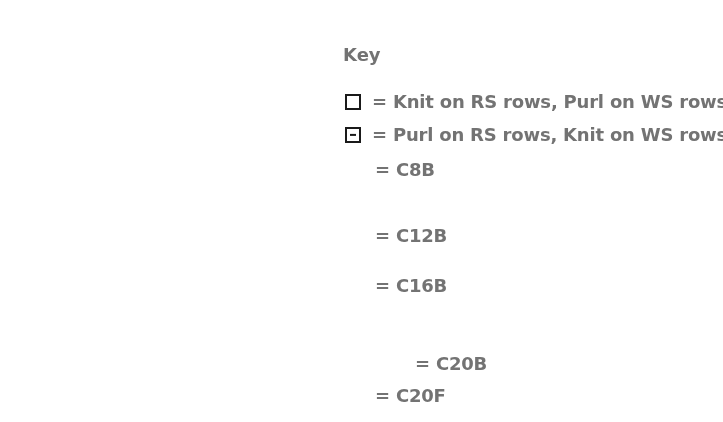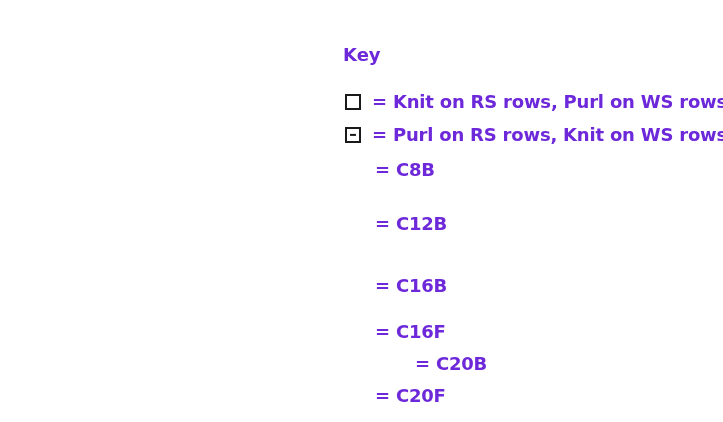--- a/index.html
+++ b/index.html
@@ -1,21 +1,21 @@
 <!DOCTYPE html>
 <html><head>
 <meta charset="utf-8">
 <style>
   html,body{margin:0;padding:0;background:#ffffff;}
   .canvas{
     position:relative;
     width:723px;height:422px;
     background:#ffffff;
     font-family:"DejaVu Sans","Liberation Sans",sans-serif;
-    color:#6d28d9;
+    color:#737373;
     overflow:hidden;
     border-radius:20px;
   }
   .key-title{
     position:absolute;left:343px;top:44px;
     font-size:18px;line-height:22px;font-weight:600;
   }
   .legend-row{
     position:absolute;left:345px;height:20px;
     display:flex;align-items:center;
@@ -61,38 +61,34 @@
       </span>
     <span class="legend-label">= Purl on RS rows, Knit on WS rows</span>
   </div>
 
   <div class="cable-row" style="top:160px;">
     <div class="cable-box" style="width: 130px;"></div>
     <span class="cable-label">= C8B</span>
   </div>
 
 
-  <div class="cable-row" style="top:214px;">
+  <div class="cable-row" style="top:226px;">
     <div class="cable-box" style="width: 195px;"></div>
     <span class="cable-label">= C12B</span>
   </div>
 
   <div class="cable-row" style="top:258px;">
     <div class="cable-box" style="width: 195px;"></div>
   </div>
 
   <div class="cable-row" style="top:276px;padding-left:37px;">
     <div class="cable-box" style="width: 260px;"></div>
     <span class="cable-label">= C16B</span>
   </div>
 
-  <div class="cable-row" style="top:322px;">
-    <div class="cable-box" style="width: 260px;"></div>
-    <span class="cable-label">= C16F</span>
-  </div>
 
   <div class="cable-row" style="top:354px;margin-left:40px;">
     <div class="cable-box" style="width: 325px;"></div>
     <span class="cable-label">= C20B</span>
   </div>
 
   <div class="cable-row" style="top:386px;padding-left:12px;">
     <div class="cable-box" style="width: 325px;"></div>
     <span class="cable-label">= C20F</span>
   </div>

